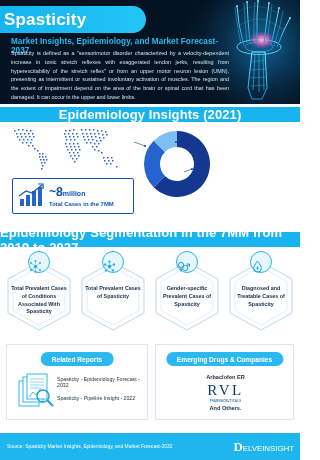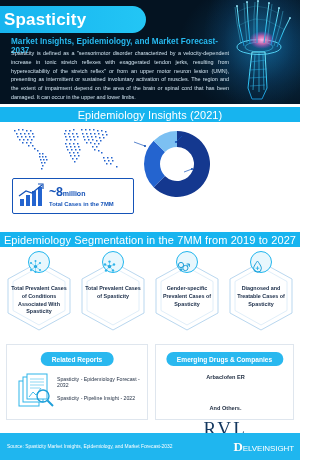--- a/index.html
+++ b/index.html
@@ -43,21 +43,21 @@
   }
 
   
   .hand-wrap{position:absolute;right:2px;top:0;width:76px;height:104px;}
 
   
   .band{
     position:absolute;left:0;width:300px;height:15px;
     background:#17b4ef;display:flex;align-items:center;justify-content:center;
   }
-  .band span{color:#ffffff;font-size:11px;font-weight:normal;letter-spacing:.1px;}
+  .band span{color:#ffffff;font-size:13px;font-weight:bold;letter-spacing:.1px;}
   .band-epi{top:107px;}
   .band-seg{top:232px;}
 
   
   .epi{position:absolute;left:0;top:122px;width:300px;height:108px;background:#fff;}
 
   .worldmap{position:absolute;left:8px;top:2px;width:128px;height:48px;}
 
   .stat-box{
     position:absolute;left:12px;top:56px;width:120px;height:34px;
@@ -117,21 +117,21 @@
     display:flex;align-items:center;justify-content:center;padding:0 11px;
   }
   .card-pill span{color:#fff;font-size:6.6px;font-weight:bold;white-space:nowrap;}
 
   .reports-icon{position:absolute;left:10px;top:28px;width:40px;height:36px;}
   .reports-list{position:absolute;left:50px;top:31px;width:88px;}
   .report-item{font-size:5.2px;color:#253246;line-height:1.2;margin-bottom:7px;}
 
   .drug-name{position:absolute;left:0;top:29px;width:139px;text-align:center;font-size:5.6px;color:#253246;font-weight:bold;}
   .rvl-logo{position:absolute;left:0;top:38px;width:139px;text-align:center;}
-  .rvl-main{font-family:"Liberation Serif","DejaVu Serif",serif;font-size:19px;letter-spacing:2.5px;color:#12365e;line-height:1;margin-top:36px;}
+  .rvl-main{font-family:"Liberation Serif","DejaVu Serif",serif;font-size:15px;letter-spacing:2.5px;color:#12365e;line-height:1;}
   .rvl-sub{font-size:2.6px;letter-spacing:.35px;color:#2a6ba8;margin-top:1.5px;font-weight:bold;}
   .and-others{position:absolute;left:0;top:60px;width:139px;text-align:center;font-size:5.6px;color:#253246;font-weight:bold;}
 
   
   .footer{
     position:absolute;left:0;top:433px;width:300px;height:27px;
     background:#1fb6ef;display:flex;align-items:center;
   }
   .footer-src{color:#ffffff;font-size:4.9px;margin-left:7px;flex:1;}
   .brand{margin-right:6px;display:flex;align-items:baseline;}

